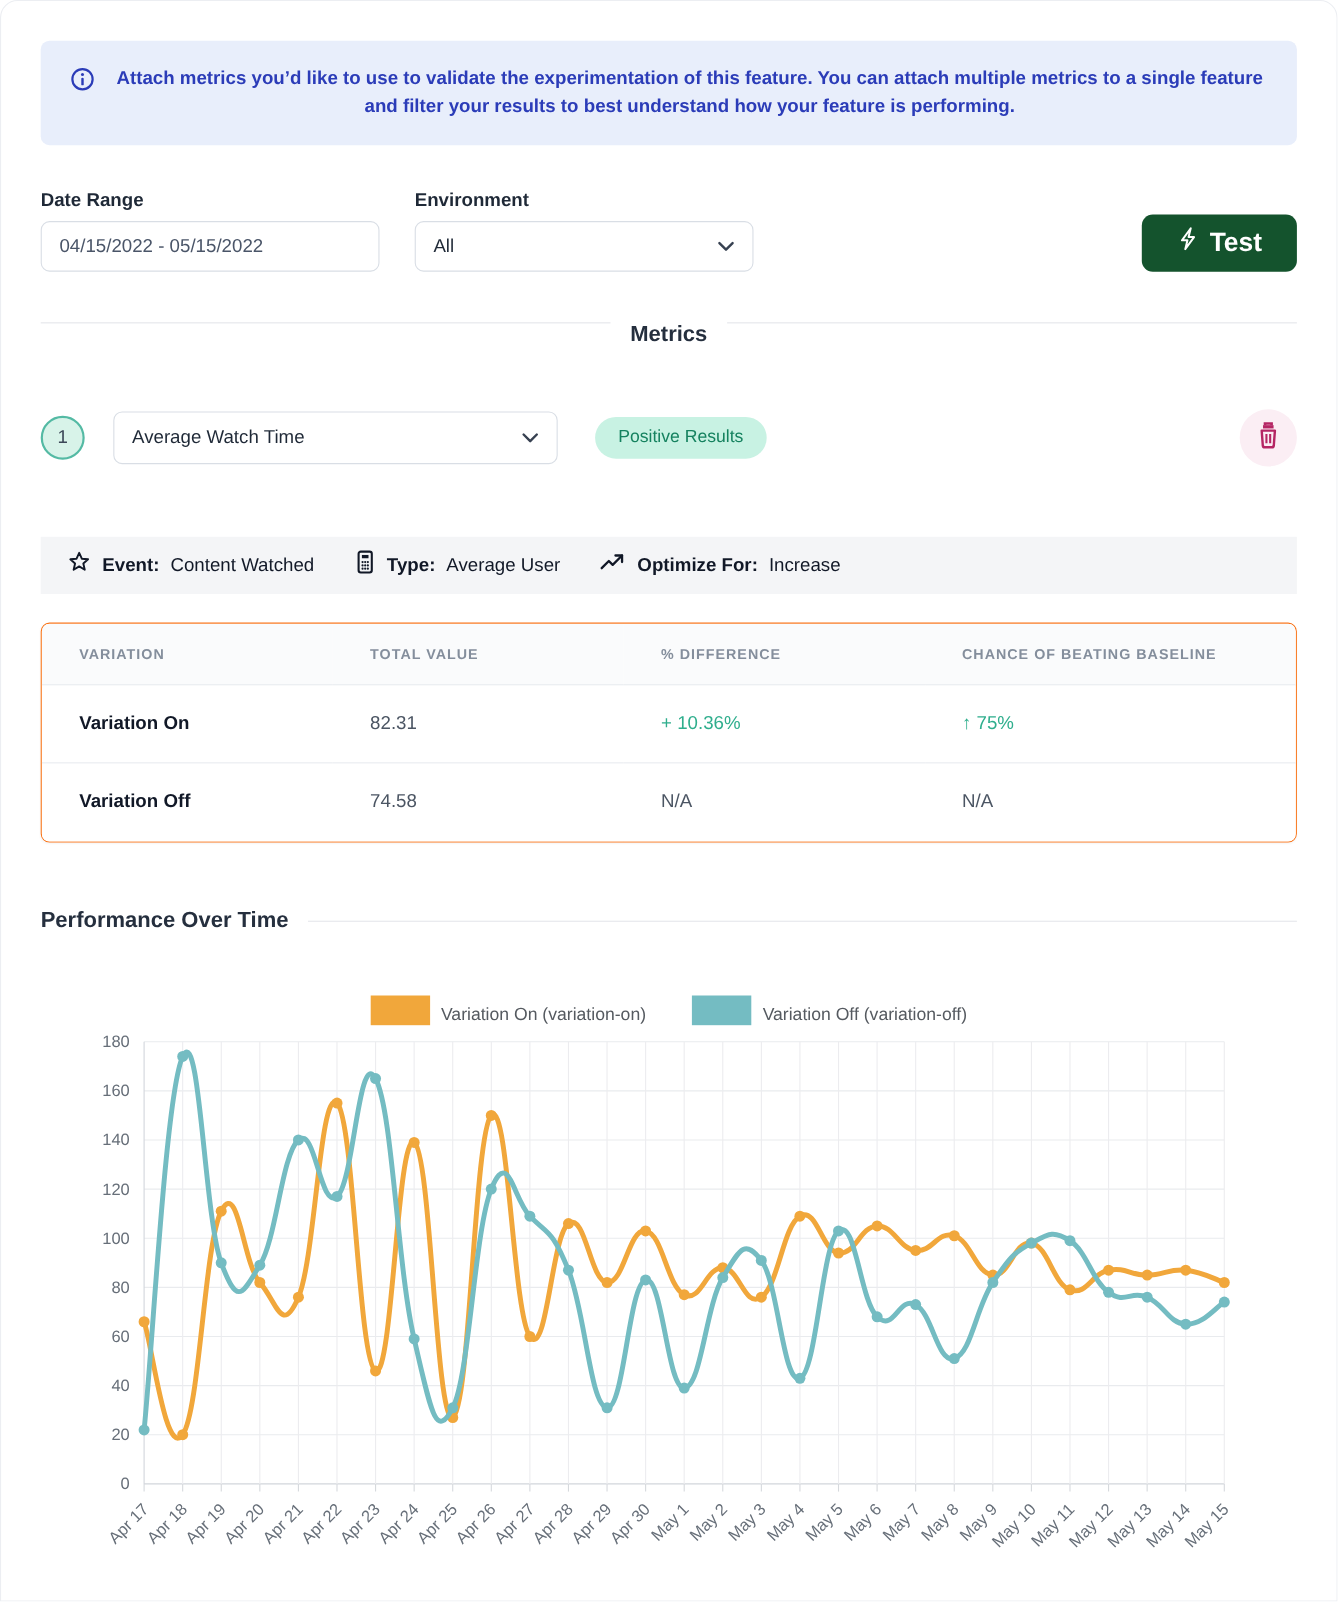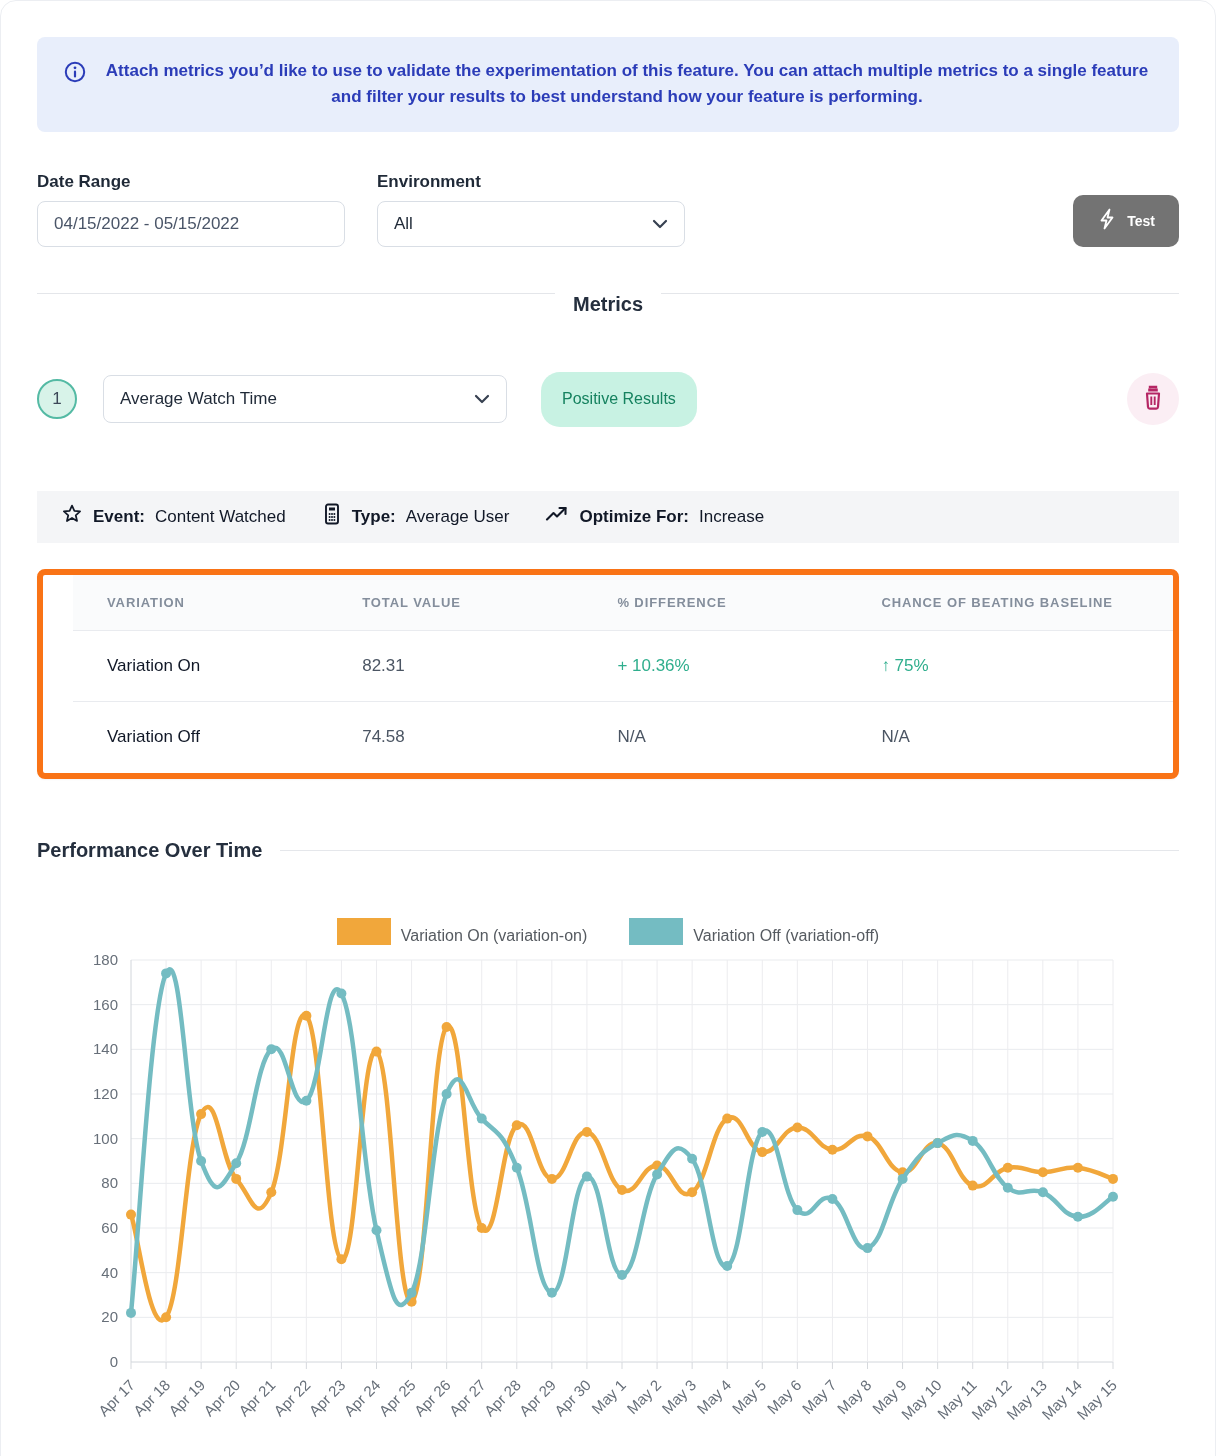--- a/index.html
+++ b/index.html
@@ -13,52 +13,52 @@
   .banner-text { color:#2b3cb8; font-weight:bold; font-size:17px; line-height:1.55;text-align:center; }
 
   
   .controls { margin-top:40px; display:flex; gap:32px; align-items:flex-end; }
   .field { display:flex; flex-direction:column; }
   .field-label { font-size:17px; font-weight:600; color:#1f2937; margin-bottom:9px; }
   .select, .textinput { width:308px; height:46px; border:1px solid #d9dee5; border-radius:8px; background:#fff;
     display:flex; align-items:center; padding:0 16px; font-size:17px; color:#1f2937; position:relative; cursor:pointer; }
   .textinput { color:#4a5568; cursor:text; }
   .chev { position:absolute; right:16px; top:50%; transform:translateY(-50%); }
-  .btn-test { margin-left:auto; width:106px; height:52px; background:#737373; border:none; border-radius:10px;
-    color:#fff; font-size:14px; font-weight:bold; display:flex; align-items:center; justify-content:center; gap:10px; cursor:pointer; font-family:inherit; }
+  .btn-test { margin-left:auto; width:141px; height:52px; background:#14532d; border:none; border-radius:10px;
+    color:#fff; font-size:24px; font-weight:bold; display:flex; align-items:center; justify-content:center; gap:10px; cursor:pointer; font-family:inherit; }
 
   
   .sec-divider { margin-top:46px; display:flex; }
   .sec-divider .line { flex:1; height:1px; background:#e4e6ea; }
   .sec-divider .sec-title { padding:0 18px; font-size:20px; font-weight:bold; color:#252f3e; }
 
   
   .metric-row { margin-top:56px; display:flex; align-items:center; }
   .num-badge { width:40px; height:40px; border-radius:50%; background:#d8f3e9; border:2px solid #54baa4;
     display:flex; align-items:center; justify-content:center; font-size:17px; color:#3c4858; }
   .metric-select { margin-left:26px; width:404px; height:48px; }
-  .pill { margin-left:34px; height:55px; border-radius:19px; background:#c8f2e3; color:#15825f; font-size:16px;
+  .pill { margin-left:34px; height:38px; border-radius:19px; background:#c8f2e3; color:#15825f; font-size:16px;
     display:flex; align-items:center; padding:0 21px; }
   .trash-btn { margin-left:auto; width:52px; height:52px; border-radius:50%; background:#fbeef4; border:none;
     display:flex; align-items:center; justify-content:center; cursor:pointer; }
 
   
   .event-bar { margin-top:64px; background:#f4f5f7; height:52px; display:flex; align-items:center; padding:0 24px; gap:36px; }
   .event-item { display:flex; align-items:center; gap:10px; font-size:17px; color:#111827;justify-content:flex-end; }
   .event-item b { font-weight:bold; }
 
   
-  .rtable { margin-top:26px; border:6px solid #f97316; border-radius:8px; overflow:hidden; box-shadow:0 1px 2px rgba(20,30,50,.04);padding-left:30px; }
+  .rtable { margin-top:26px; border:1px solid #f97316; border-radius:8px; overflow:hidden; box-shadow:0 1px 2px rgba(20,30,50,.04); }
   table { width:100%; border-collapse:collapse; table-layout:fixed; }
   col.c1{width:23.2%} col.c2{width:23.2%} col.c3{width:24%} col.c4{width:29.6%}
   thead th { background:#fafbfc; height:56px; text-align:left; padding-left:34px; font-size:13px; font-weight:600;
     color:#848e9c; letter-spacing:.07em; border-bottom:1px solid #e9ebef; }
   tbody td { height:71px; padding-left:34px; font-size:17px; color:#4b5563; background:#fff; }
   tbody tr + tr td { border-top:1px solid #e9ebef; }
-  td.var-name { font-weight:normal; color:#111827; }
+  td.var-name { font-weight:bold; color:#111827; }
   td.pos { color:#2fae8d; }
 
   
   .perf-head { margin-top:60px; display:flex; align-items:center; }
   .perf-title { font-size:20px; font-weight:600; color:#252f3e; white-space:nowrap; }
   .perf-head .line { flex:1; height:1px; background:#e5e7eb; margin-left:18px; }
 
   .legend { margin-top:56px; display:flex; justify-content:center; align-items:center; gap:42px; }
   .lg-item { display:flex; align-items:flex-end; gap:10px; cursor:pointer; }
   .lg-swatch { width:54px; height:27px; display:inline-block; }

